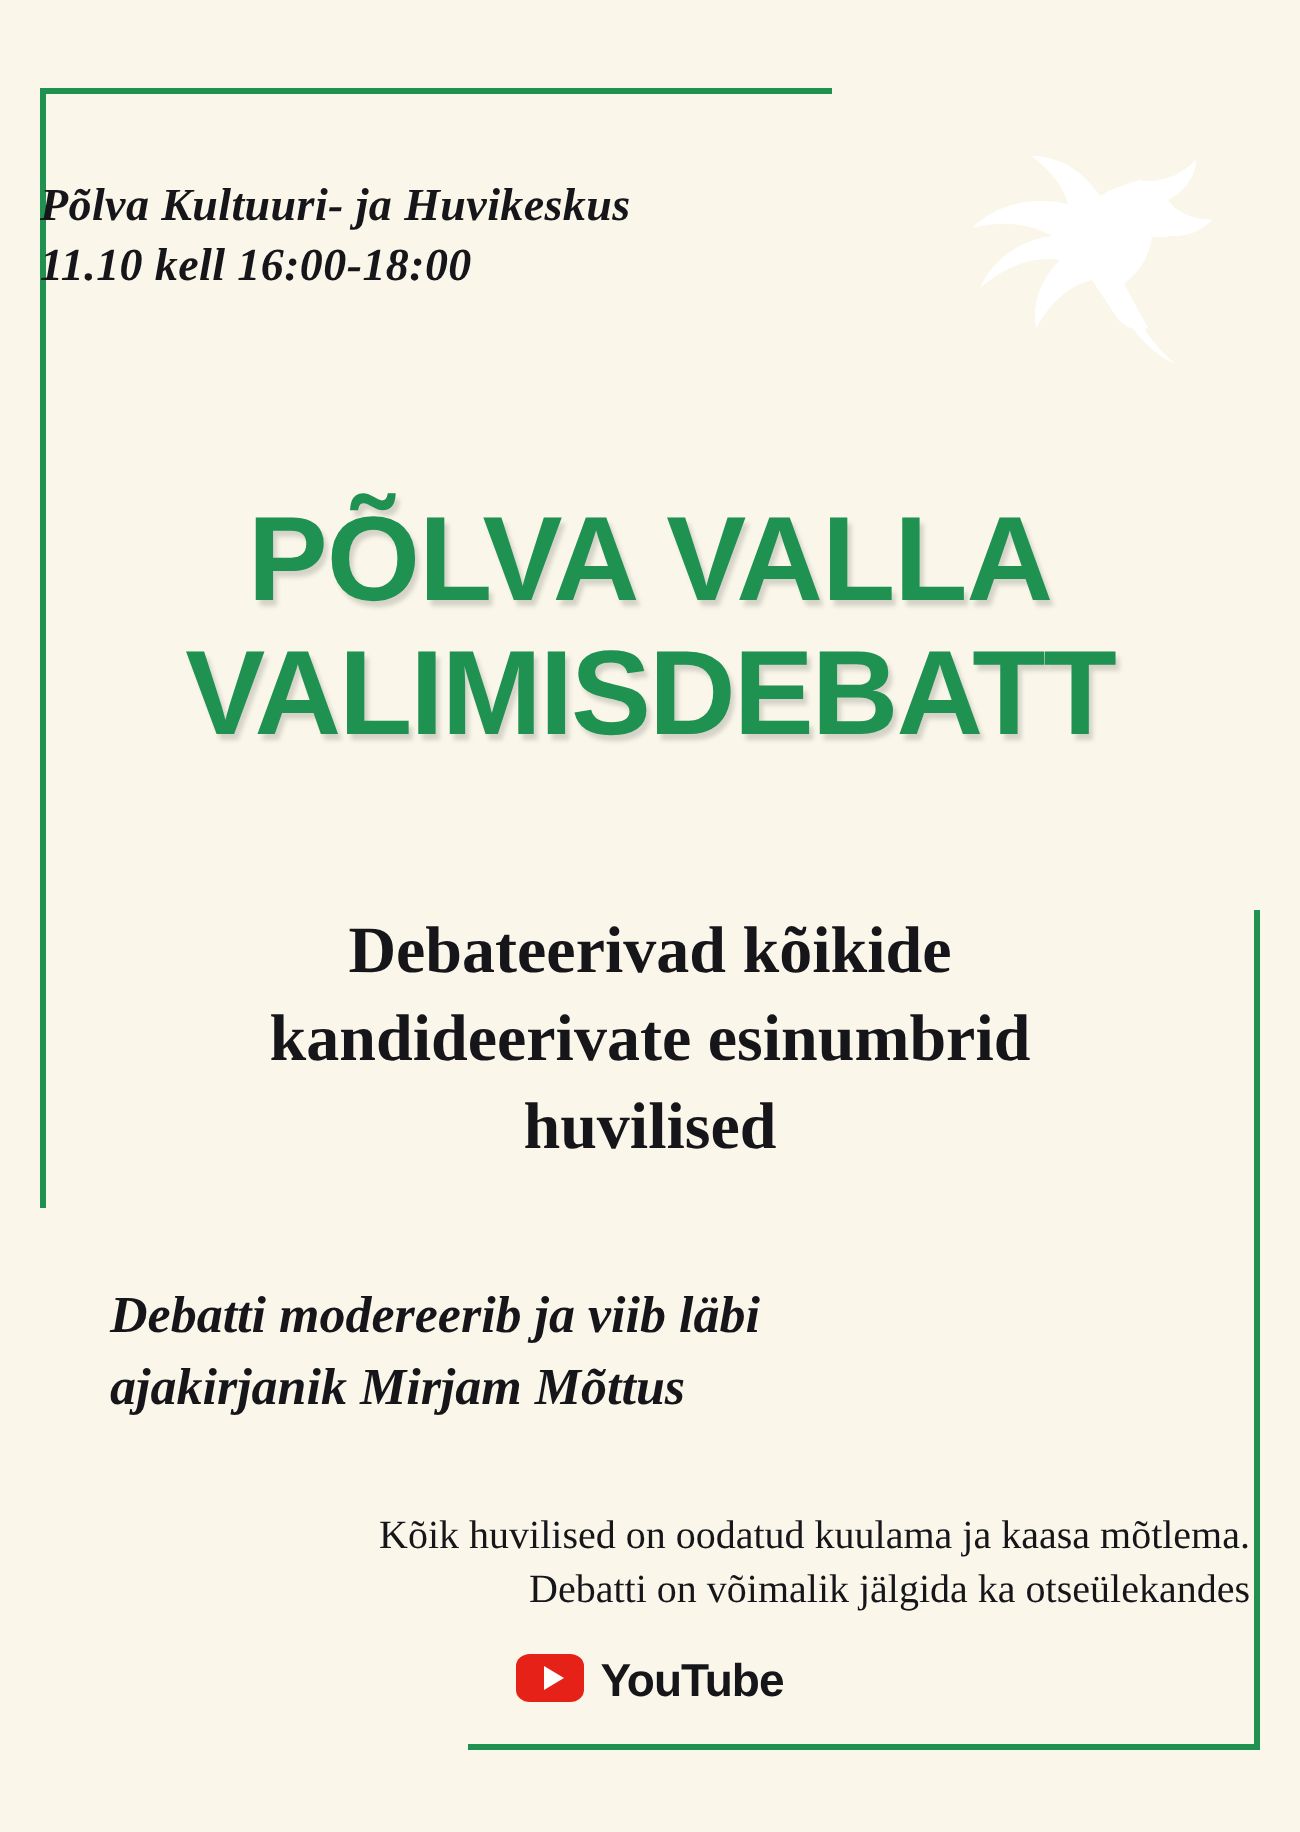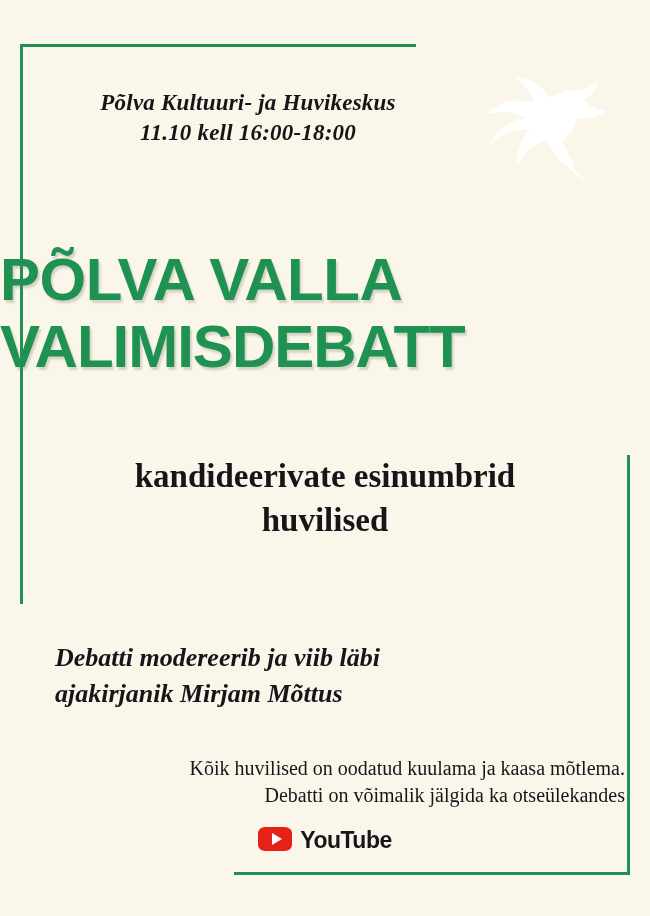--- a/index.html
+++ b/index.html
@@ -51,24 +51,23 @@
     right: 20px;
     bottom: 41px;
     width: 396px;
     height: 3px;
     background: #1f9150;
   }
 
   
   .header {
     position: absolute;
-    left: 38px;
+    left: 20px;
     top: 88px;
     width: 420px;
-    text-align: center;
     color: #16161a;
   }
   .header-line {
     font-family: "Liberation Serif", serif;
     font-style: italic;
     font-weight: bold;
     font-size: 23px;
     line-height: 1.32;
     letter-spacing: 0.2px;
   }
@@ -81,20 +80,21 @@
     width: 170px;
     height: 150px;
   }
 
   
   .title {
     position: absolute;
     left: 0;
     top: 246px;
     width: 650px;
+    text-align: center;
     color: #1f9150;
     font-family: "Liberation Sans", sans-serif;
     font-weight: bold;
     font-size: 60px;
     line-height: 1.12;
     letter-spacing: -0.5px;
     text-shadow: 2px 3px 2px rgba(120,120,110,0.28);
   }
   .title .l2 { letter-spacing: -1px; }
 
@@ -200,20 +200,21 @@
     <div class="header-line">Põlva Kultuuri- ja Huvikeskus</div>
     <div class="header-line">11.10 kell 16:00-18:00</div>
   </div>
 
   <div class="title">
     <div class="l1">PÕLVA VALLA</div>
     <div class="l2">VALIMISDEBATT</div>
   </div>
 
   <div class="subtitle">
+    <div>Debateerivad kõikide</div>
     <div>kandideerivate esinumbrid</div>
     <div>huvilised</div>
   </div>
 
   <div class="moderator">
     <div>Debatti modereerib ja viib läbi</div>
     <div>ajakirjanik Mirjam Mõttus</div>
   </div>
 
   <div class="note">

